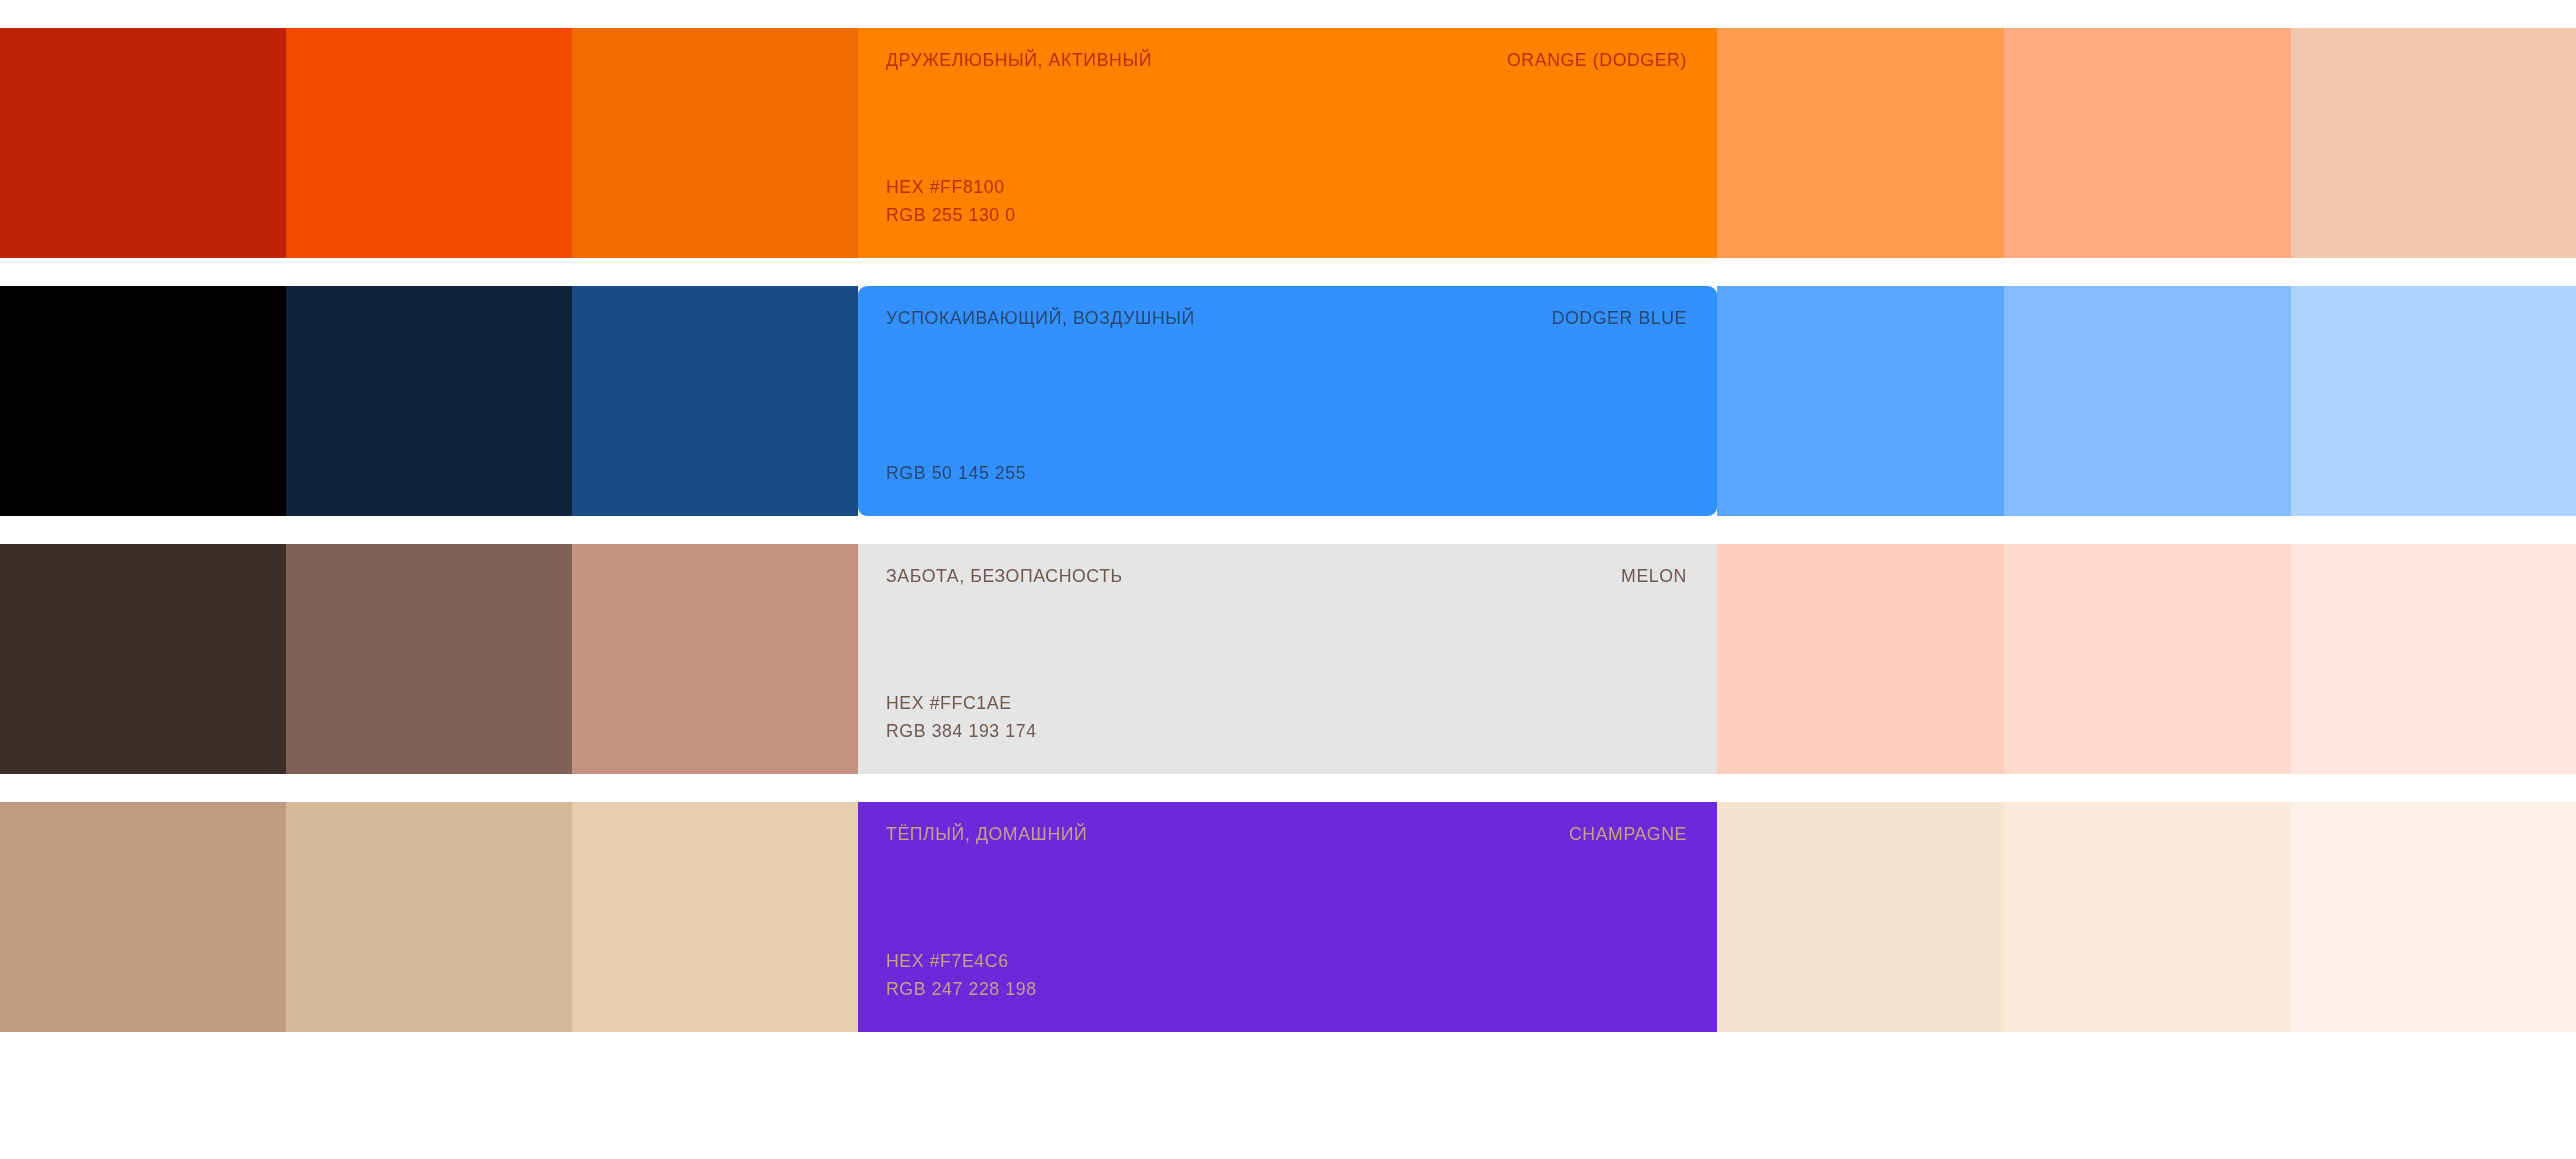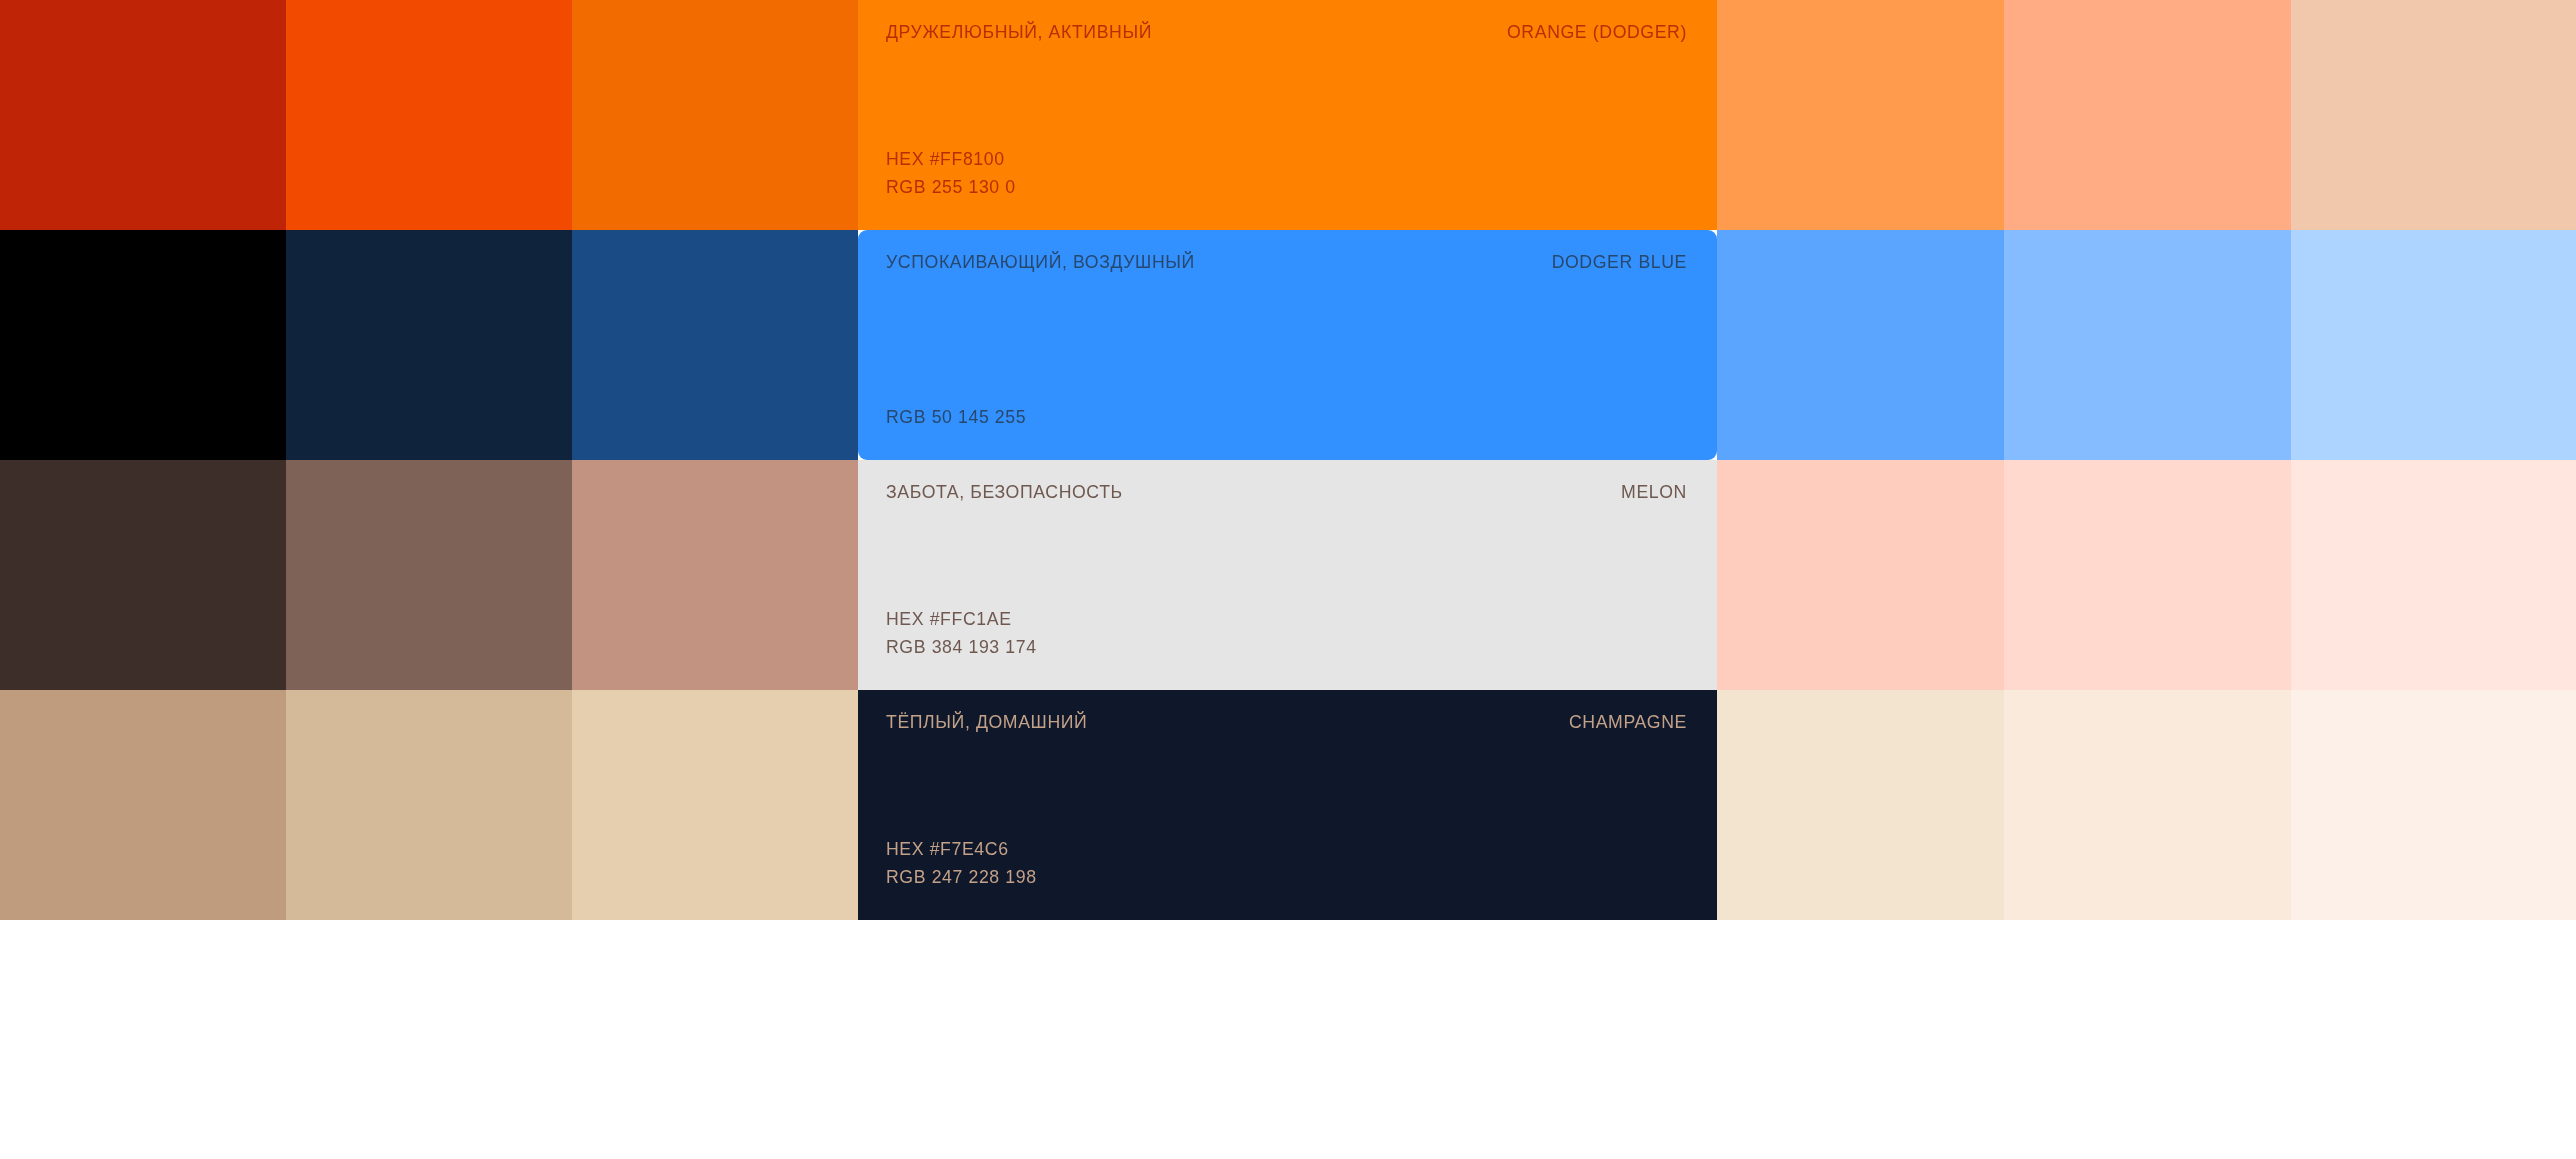--- a/index.html
+++ b/index.html
@@ -20,20 +20,21 @@
     display: flex;
     flex-direction: column;
   }
 
   .palette-row {
     width: 100%;
     height: 230px;
     display: flex;
     flex-direction: row;
     position: relative;
+    margin-top: 28px;
   }
 
   
   .swatch {
     height: 100%;
     flex: 0 0 auto;
   }
   .swatch-dark-1 { width: 286px; }
   .swatch-dark-2 { width: 286px; }
   .swatch-dark-3 { width: 286px; }
@@ -151,21 +152,21 @@
     </div>
     <div class="swatch swatch-light-1" style="background-color: rgb(255, 205, 190);"></div>
     <div class="swatch swatch-light-2" style="background-color: rgb(255, 217, 206);"></div>
     <div class="swatch swatch-light-3" style="background-color: rgb(255, 230, 223);"></div>
   </div>
 
   <div class="palette-row">
     <div class="swatch swatch-dark-1" style="background-color: rgb(192, 156, 126);"></div>
     <div class="swatch swatch-dark-2" style="background-color: rgb(212, 186, 153);"></div>
     <div class="swatch swatch-dark-3" style="background-color: rgb(229, 207, 175);"></div>
-    <div class="swatch swatch-main" style="background-color: #0f172a;">
+    <div class="swatch swatch-main" style="background-color: #6d28d9;">
       <div class="main-inner" style="color: rgb(196, 162, 137);">
         <div class="main-top">
           <div class="mood-text">ТЁПЛЫЙ, ДОМАШНИЙ</div>
           <div class="color-name">CHAMPAGNE</div>
         </div>
         <div class="main-bottom">
           <div class="hex-text">HEX #F7E4C6</div>
           <div class="rgb-text">RGB 247 228 198</div>
         </div>
       </div>

